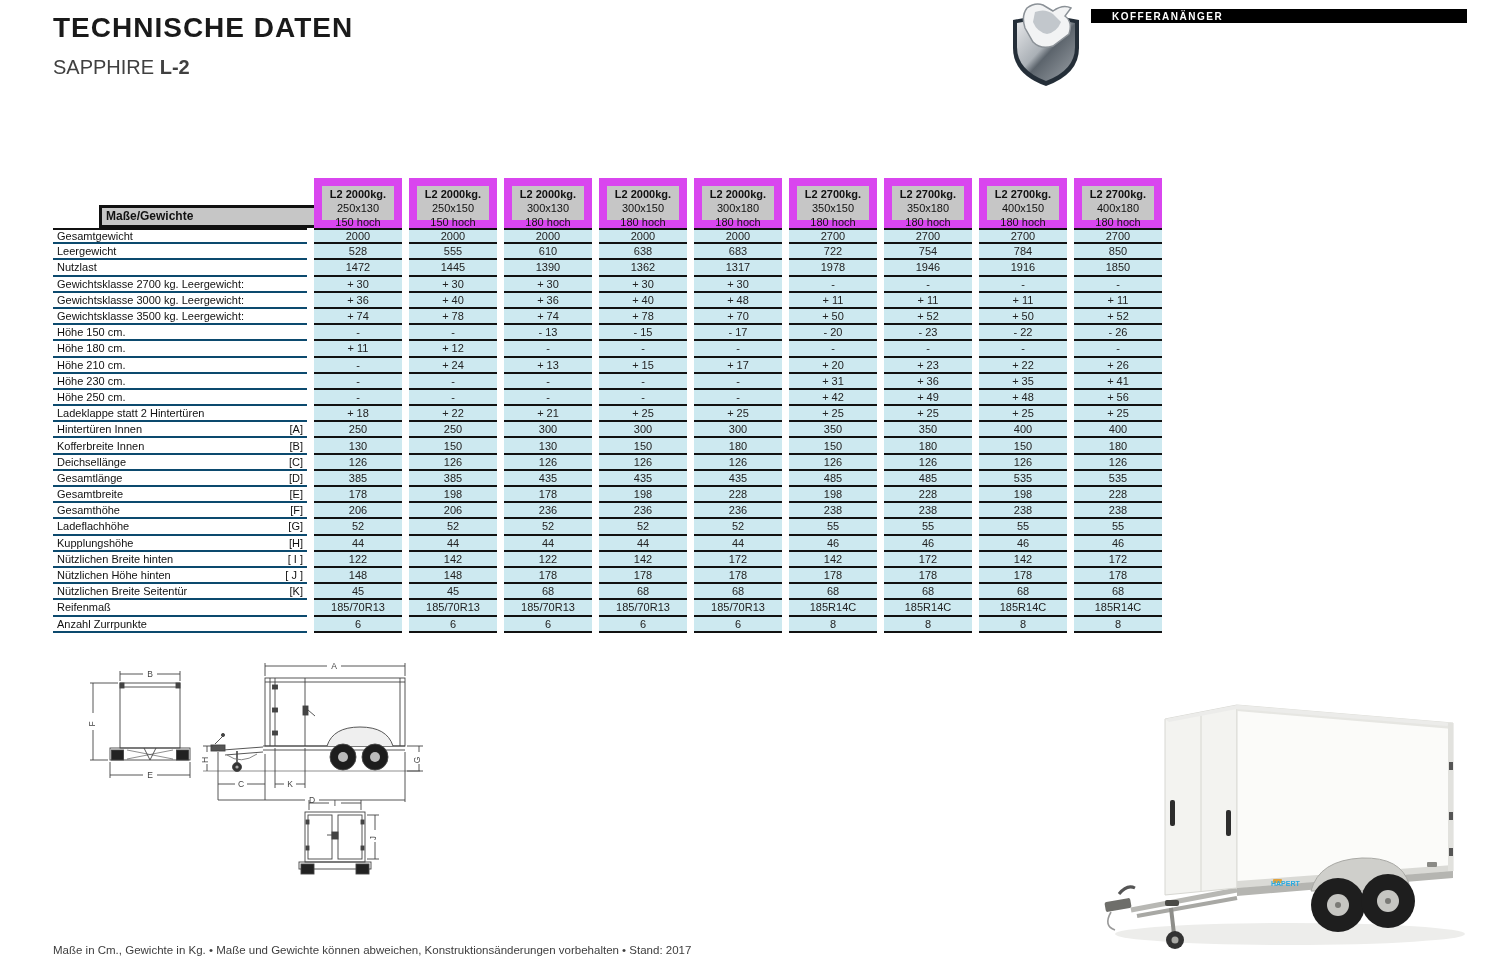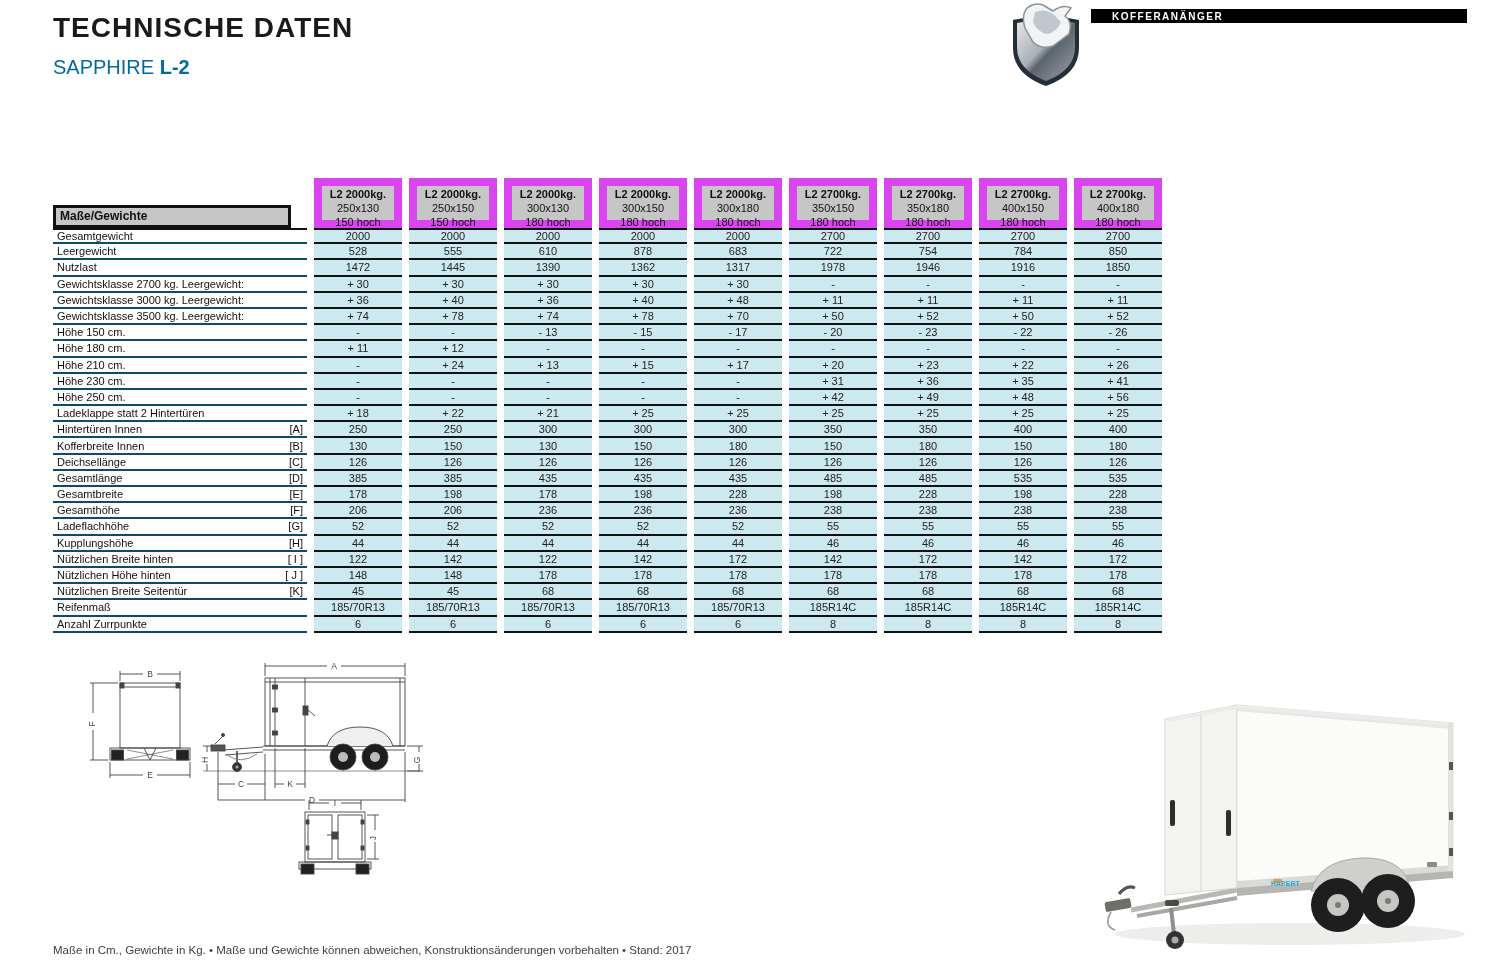--- a/index.html
+++ b/index.html
@@ -2,41 +2,41 @@
 <html><head>
 <meta charset="utf-8">
 <style>
   html,body{margin:0;padding:0;background:#fff;}
   body{width:1500px;height:976px;position:relative;overflow:hidden;
        font-family:"Liberation Sans",sans-serif;color:#111;}
 
   
   .title{position:absolute;left:53px;top:12px;font-size:28px;font-weight:bold;
          letter-spacing:1px;color:#1a1a1a;}
-  .subtitle{position:absolute;left:53px;top:56px;font-size:20px;color:#0369a1;}
+  .subtitle{position:absolute;left:53px;top:56px;font-size:20px;color:#404040;}
   .subtitle b{font-weight:bold;}
 
   
   .logo{position:absolute;left:1005px;top:2px;width:462px;height:84px;}
   .logo-shield{position:absolute;left:0;top:0;width:82px;height:86px;}
   .logo-text{position:absolute;left:86px;top:6px;width:376px;}
   .logo-words{font-size:37px;font-weight:bold;letter-spacing:-1px;line-height:40px;white-space:nowrap;}
   .logo-words .hapert{color:#16222d;}
   .logo-words .sapphire{color:#29a9e0;}
   .logo-bar{margin-top:1px;background:#000000;height:14px;display:flex;align-items:center;
             padding-left:21px;color:#fff;font-weight:bold;font-size:10px;letter-spacing:1.5px;}
 
   
   .dt{position:absolute;left:53px;top:178px;display:grid;
       grid-template-columns:254px repeat(9,88px);
       grid-template-rows:50px repeat(25,16.2px);
       column-gap:7px;font-size:11px;}
   .corner{align-self:end;width:238px;height:23px;box-sizing:border-box;
           background:#c6c6c6;border:3px solid #111;font-weight:bold;font-size:12px;
-          padding:1px 0 0 4px;}
+          padding:1px 0 0 4px;margin-left:46px;}
   .hbox{box-sizing:border-box;background:#c6c6c6;border:8px solid #d946ef;
         text-align:center;line-height:14px;padding-top:1px;}
   .hbox .b{font-weight:bold;}
   .tl{box-sizing:border-box;border-bottom:2px solid #0c4a6e;display:flex;
       justify-content:space-between;align-items:center;padding:0 4px 0 4px;white-space:nowrap;}
   .tv{box-sizing:border-box;background:#cde9f0;border-bottom:2px solid #111;
       display:flex;align-items:center;justify-content:center;color:#222;}
   .r1{border-top:2px solid #111;}
 
   
@@ -134,21 +134,21 @@
     <div class="tv r1">2700</div>
     <div class="tv r1">2700</div>
     <div class="tv r1">2700</div>
     <div class="tl">
       <span>Leergewicht</span>
       <span></span>
     </div>
     <div class="tv">528</div>
     <div class="tv">555</div>
     <div class="tv">610</div>
-    <div class="tv">878</div>
+    <div class="tv">638</div>
     <div class="tv">683</div>
     <div class="tv">722</div>
     <div class="tv">754</div>
     <div class="tv">784</div>
     <div class="tv">850</div>
     <div class="tl">
       <span>Nutzlast</span>
       <span></span>
     </div>
     <div class="tv">1472</div>

